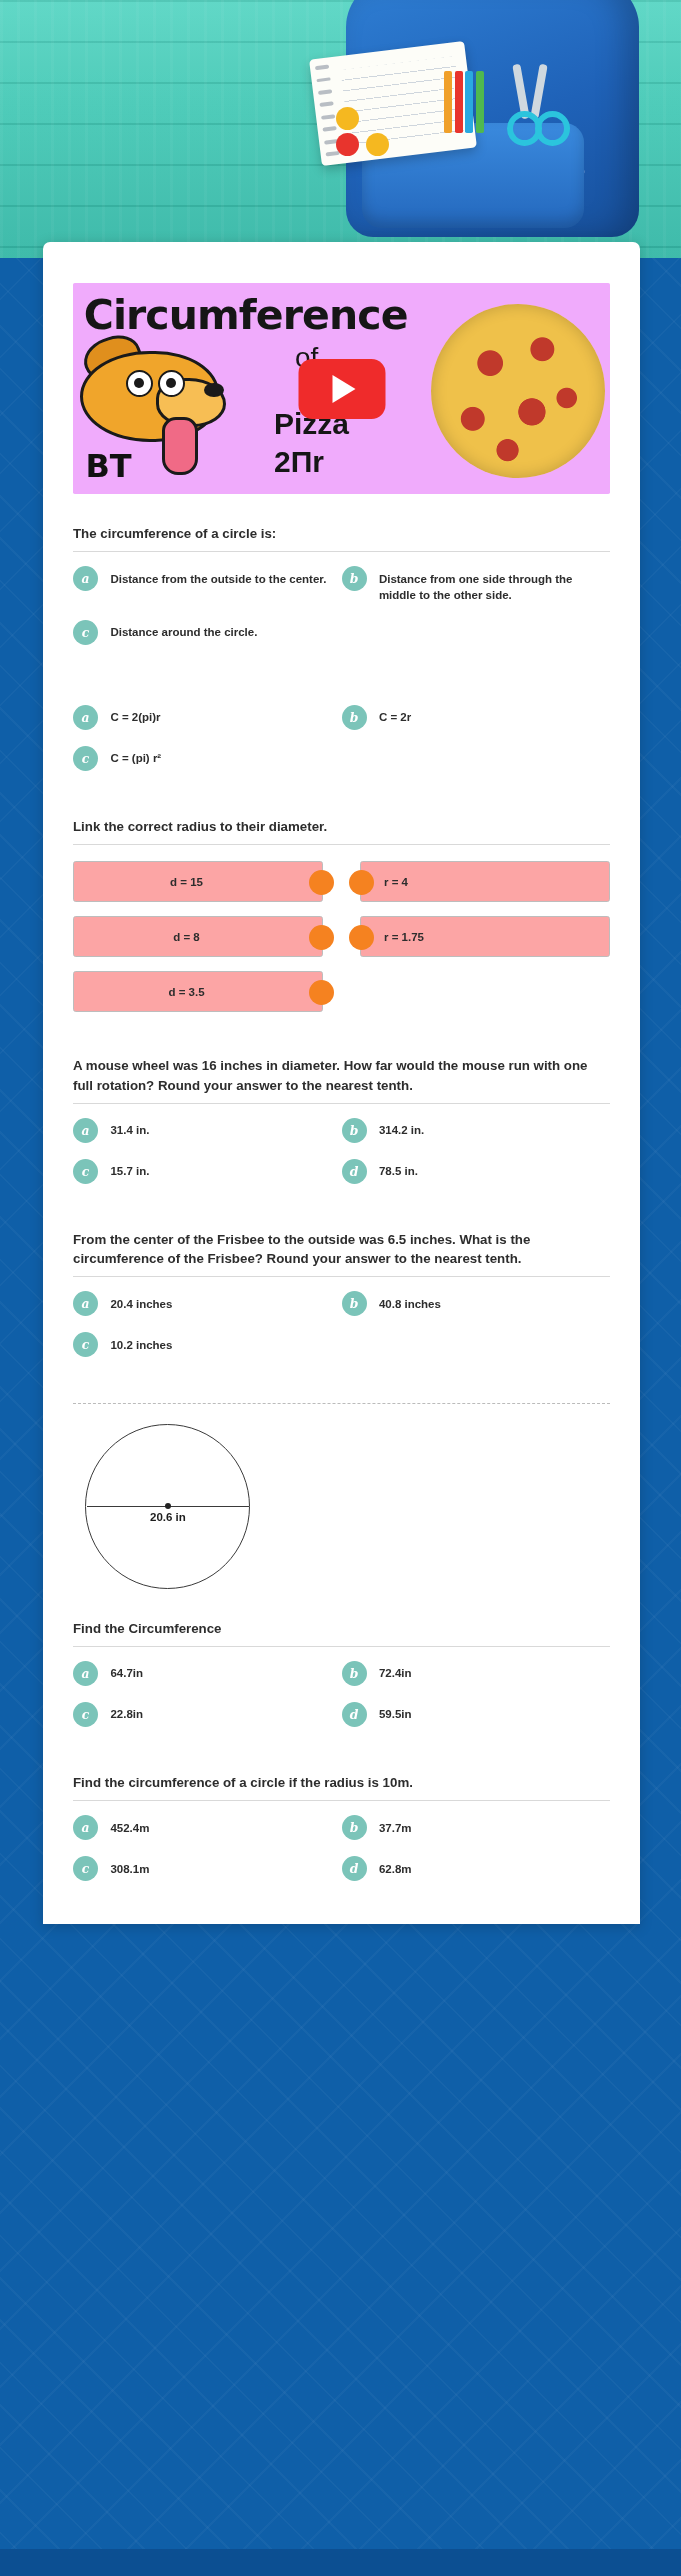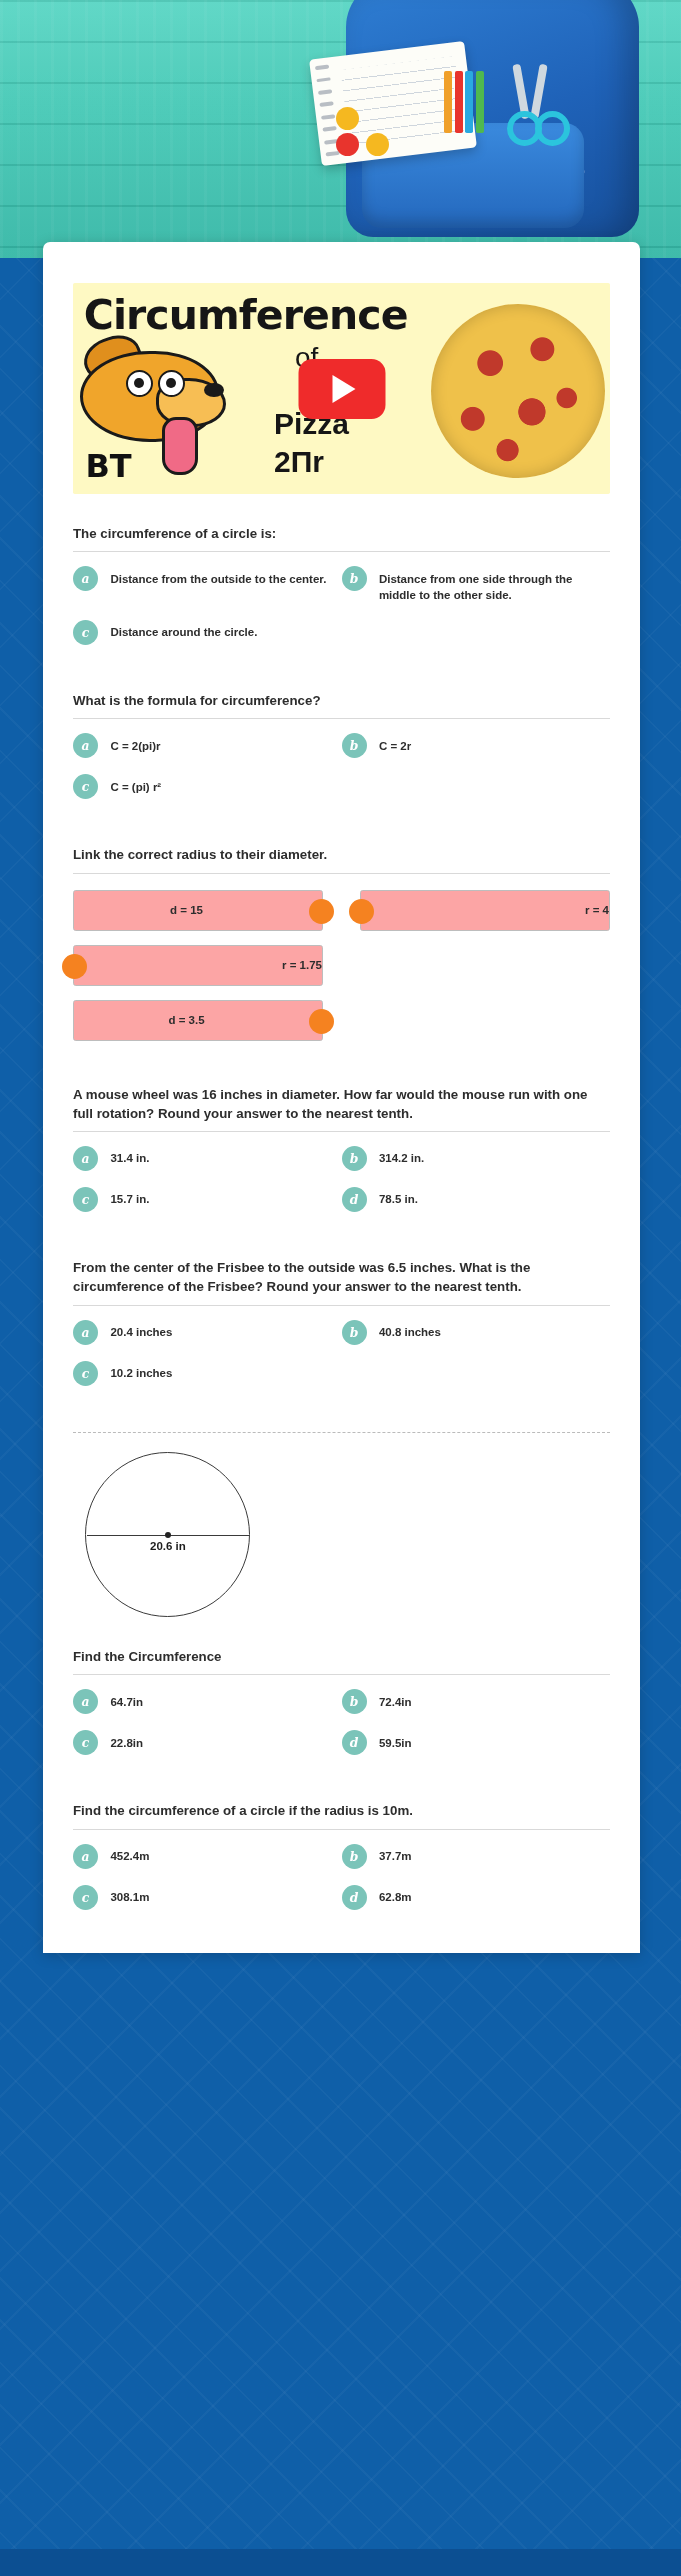--- a/index.html
+++ b/index.html
@@ -143,21 +143,21 @@
     width: 597px;
     background: #ffffff;
     border-radius: 7px 7px 0 0;
     padding: 0 0 27px 0;
     box-shadow: 0 2.7px 12.4px rgba(0,0,0,.18);
   }
   .video-wrap {
     position: relative;
     margin: 41px 30px 0 30px;
     height: 211px;
-    background: #fef9c3;
+    background: #f0abfc;
     overflow: hidden;
     border-radius: 1.8px;
   }
   .v-title {
     position: absolute;
     left: 10.7px; top: 12.4px;
     font-size: 41px;
     font-weight: bold;
     color: #161616;
     letter-spacing: -0.9px;
@@ -344,21 +344,21 @@
     width: 250px;
     height: 41px;
     border: 0.9px solid #bdbdbd;
     border-radius: 2.7px;
     background: #fca5a5;
     display: flex;
     align-items: center;
     box-sizing: border-box;
   }
   .match-box.left { justify-content: center; padding-right: 23px; }
-  .match-box.right { justify-content: flex-end; padding-left: 23px; }
+  .match-box.right { justify-content: flex-start; padding-left: 23px; }
   .match-label {
     font-size: 11.5px;
     color: #2d2d2d;
   }
   .knob {
     position: absolute;
     width: 25px; height: 25px;
     border-radius: 50%;
     background: #f58220;
     top: 8px;
@@ -500,21 +500,20 @@
           <div class="ans-text">Distance from one side through the middle to the other side.</div>
         </div>
         <div class="ans">
           <div class="bubble">c</div>
           <div class="ans-text">Distance around the circle.</div>
         </div>
       </div>
     </div>
 
     <div class="qblock">
-      <div class="qtext">What is the formula for circumference?</div>
       <div class="answers">
         <div class="ans">
           <div class="bubble">a</div>
           <div class="ans-text">C = 2(pi)r</div>
         </div>
         <div class="ans">
           <div class="bubble">b</div>
           <div class="ans-text">C = 2r</div>
         </div>
         <div class="ans">
@@ -531,20 +530,24 @@
           <div class="match-box left">
             <span class="match-label">d = 15</span>
             <span class="knob r"></span>
           </div>
           <div class="match-box right">
             <span class="knob l"></span>
             <span class="match-label">r = 4</span>
           </div>
         </div>
         <div class="match-row">
+          <div class="match-box left">
+            <span class="match-label">d = 8</span>
+            <span class="knob r"></span>
+          </div>
           <div class="match-box right">
             <span class="knob l"></span>
             <span class="match-label">r = 1.75</span>
           </div>
         </div>
         <div class="match-row">
           <div class="match-box left">
             <span class="match-label">d = 3.5</span>
             <span class="knob r"></span>
           </div>

